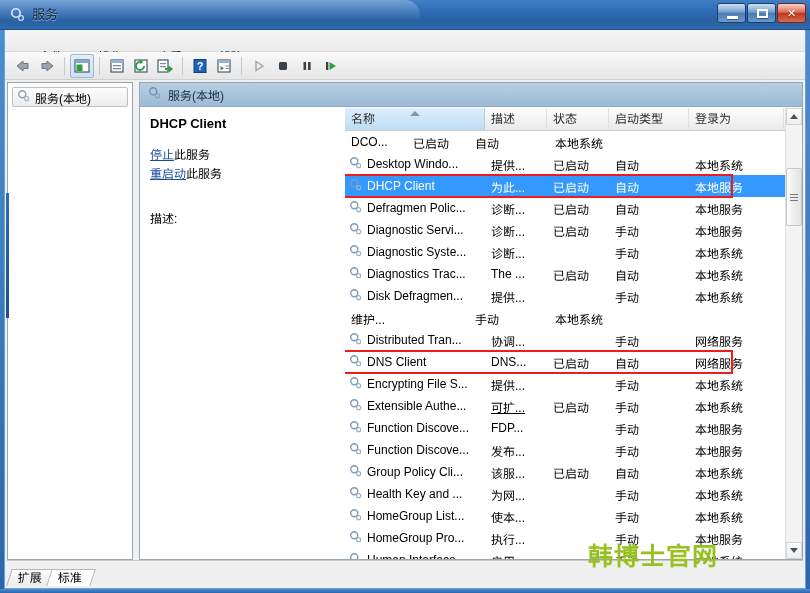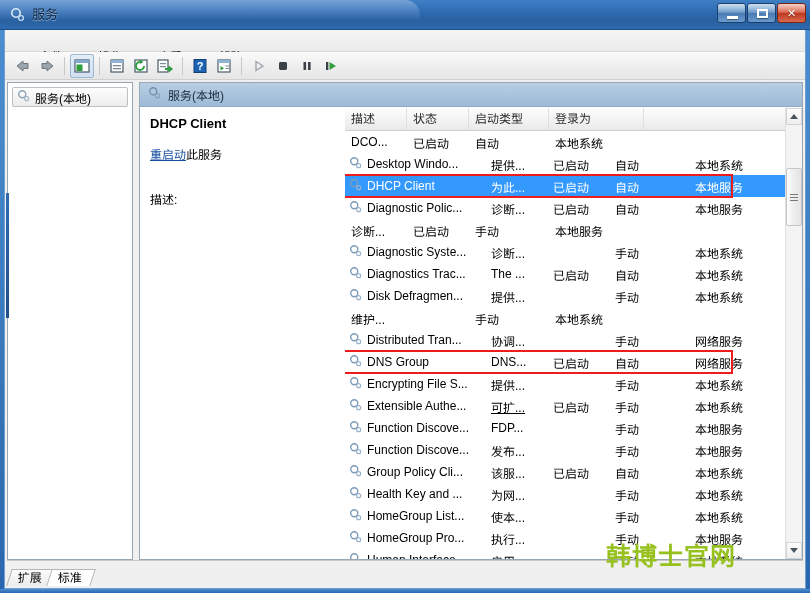--- a/index.html
+++ b/index.html
@@ -254,21 +254,21 @@
     border:1px solid #b5b5b5; border-bottom:none;
     margin-right:-4px;
     transform: skewX(-18deg);
     cursor:default;
   }
   .tab > span { display:inline-block; transform: skewX(18deg); }
   .tab.active { background:#fff; z-index:2; }
 
   
   #wm1 {
-    position:absolute; left:606px; top:536px;
+    position:absolute; left:588px; top:536px;
     font-size:25px; color:#96c11f; font-weight:bold;
     letter-spacing:1px; pointer-events:none; z-index:30;
     white-space:nowrap;
   }
   #wm2 {
     position:absolute; left:612px; top:566px;
     font-size:21px; color:#96c11f; pointer-events:none; z-index:30;
     white-space:nowrap;
   }
 
@@ -425,27 +425,31 @@
             <circle cx="6" cy="6" r="4" fill="none" stroke="#6f8da9" stroke-width="1.5"></circle>
             <circle cx="11" cy="11" r="2.3" fill="none" stroke="#84a0b9" stroke-width="1.2"></circle>
           </svg>
         </span>
         <span class="lbl">服务(本地)</span>
       </div>
 
       <div id="detail">
         <div class="svc-title">DHCP Client</div>
         <div class="action-line">
+          <a>停止</a><span>此服务</span>
+        </div>
+        <div class="action-line">
           <a>重启动</a><span>此服务</span>
         </div>
         <div class="desc-label">描述:</div>
       </div>
 
       <div id="list-wrap">
         <div id="list-header">
+            <div class="hcell sorted" style="width: 140px;"><span>名称</span><div class="sort-arrow"></div></div>
             <div class="hcell" style="width: 62px;"><span>描述</span></div>
             <div class="hcell" style="width: 62px;"><span>状态</span></div>
             <div class="hcell" style="width: 80px;"><span>启动类型</span></div>
             <div class="hcell" style="width: 95px;"><span>登录为</span></div>
           </div>
         <div id="list-body">
             <div class="row">
               <div class="cell" style="width: 62px;">DCO...</div>
               <div class="cell" style="width: 62px;">已启动</div>
               <div class="cell" style="width: 80px;">自动</div>
@@ -476,28 +480,35 @@
               <div class="cell" style="width: 62px;">已启动</div>
               <div class="cell" style="width: 80px;">自动</div>
               <div class="cell" style="width: 95px;">本地服务</div>
             </div>
             <div class="row">
               <div class="cell c-name" style="width: 140px;">
                 <span class="gear"><svg width="14" height="14" viewBox="0 0 16 16">
                     <circle cx="6" cy="6" r="4" fill="none" stroke="#7d9cb8" stroke-width="1.6"></circle>
                     <circle cx="11" cy="11" r="2.3" fill="none" stroke="#9ab3c8" stroke-width="1.3"></circle>
                   </svg></span>
-                <span>Diagnostic Polic...</span>
+                <span>Defragmen Polic...</span>
               </div>
               <div class="cell" style="width: 62px;">诊断...</div>
               <div class="cell" style="width: 62px;">已启动</div>
               <div class="cell" style="width: 80px;">自动</div>
               <div class="cell" style="width: 95px;">本地服务</div>
             </div>
             <div class="row">
+              <div class="cell c-name" style="width: 140px;">
+                <span class="gear"><svg width="14" height="14" viewBox="0 0 16 16">
+                    <circle cx="6" cy="6" r="4" fill="none" stroke="#7d9cb8" stroke-width="1.6"></circle>
+                    <circle cx="11" cy="11" r="2.3" fill="none" stroke="#9ab3c8" stroke-width="1.3"></circle>
+                  </svg></span>
+                <span>Diagnostic Servi...</span>
+              </div>
               <div class="cell" style="width: 62px;">诊断...</div>
               <div class="cell" style="width: 62px;">已启动</div>
               <div class="cell" style="width: 80px;">手动</div>
               <div class="cell" style="width: 95px;">本地服务</div>
             </div>
             <div class="row">
               <div class="cell c-name" style="width: 140px;">
                 <span class="gear"><svg width="14" height="14" viewBox="0 0 16 16">
                     <circle cx="6" cy="6" r="4" fill="none" stroke="#7d9cb8" stroke-width="1.6"></circle>
                     <circle cx="11" cy="11" r="2.3" fill="none" stroke="#9ab3c8" stroke-width="1.3"></circle>
@@ -553,21 +564,21 @@
               <div class="cell" style="width: 62px;"></div>
               <div class="cell" style="width: 80px;">手动</div>
               <div class="cell" style="width: 95px;">网络服务</div>
             </div>
             <div class="row">
               <div class="cell c-name" style="width: 140px;">
                 <span class="gear"><svg width="14" height="14" viewBox="0 0 16 16">
                     <circle cx="6" cy="6" r="4" fill="none" stroke="#7d9cb8" stroke-width="1.6"></circle>
                     <circle cx="11" cy="11" r="2.3" fill="none" stroke="#9ab3c8" stroke-width="1.3"></circle>
                   </svg></span>
-                <span>DNS Group</span>
+                <span>DNS Client</span>
               </div>
               <div class="cell" style="width: 62px;">DNS...</div>
               <div class="cell" style="width: 62px;">已启动</div>
               <div class="cell" style="width: 80px;">自动</div>
               <div class="cell" style="width: 95px;">网络服务</div>
             </div>
             <div class="row">
               <div class="cell c-name" style="width: 140px;">
                 <span class="gear"><svg width="14" height="14" viewBox="0 0 16 16">
                     <circle cx="6" cy="6" r="4" fill="none" stroke="#7d9cb8" stroke-width="1.6"></circle>

